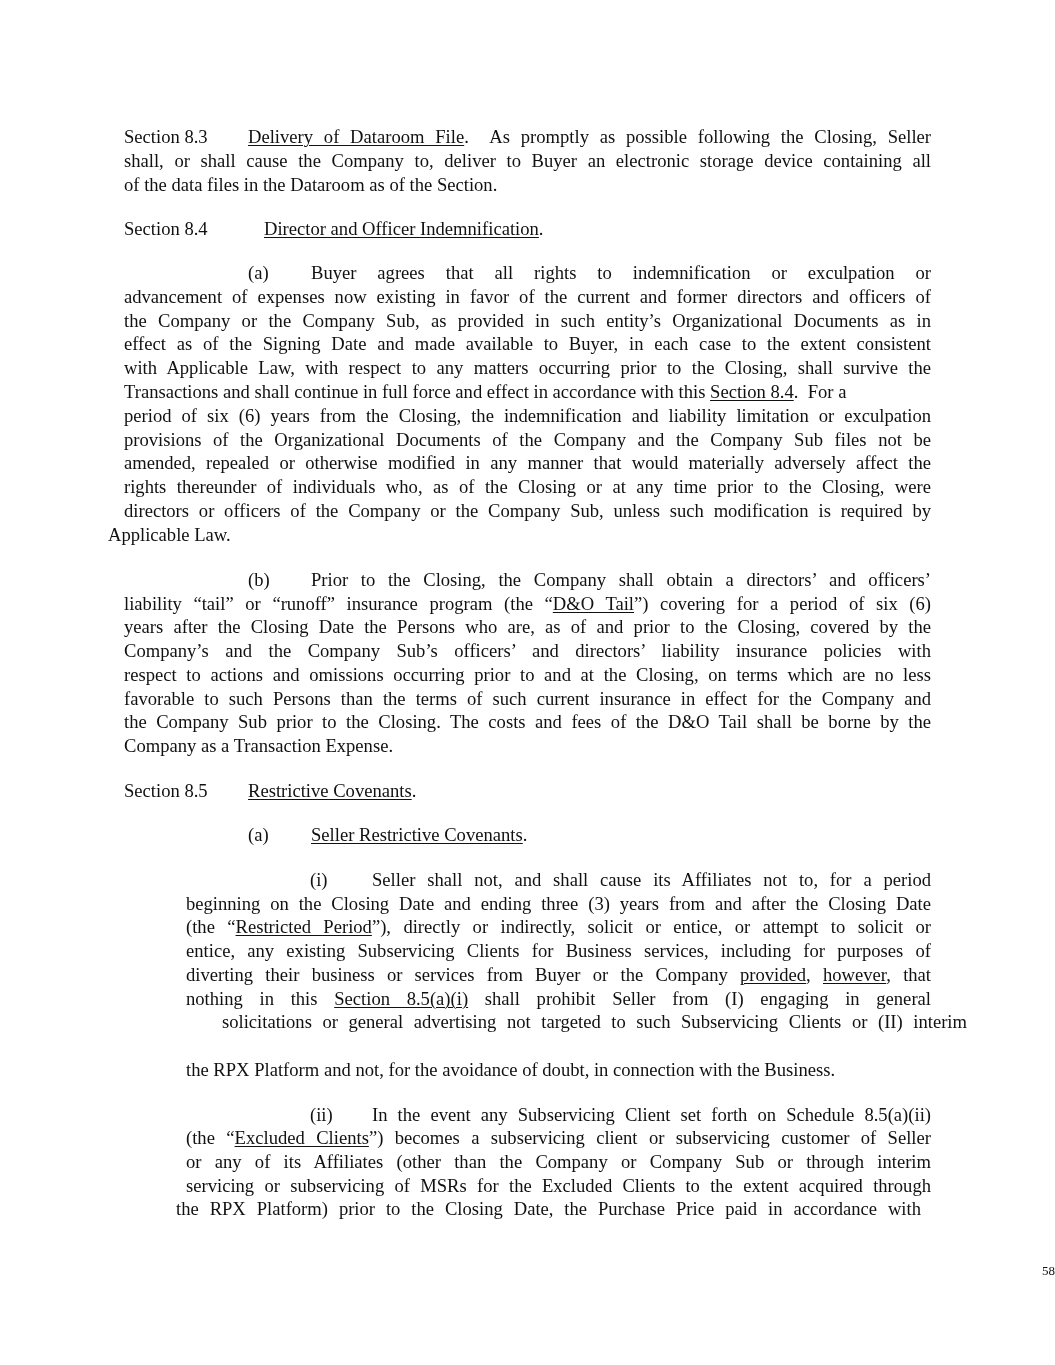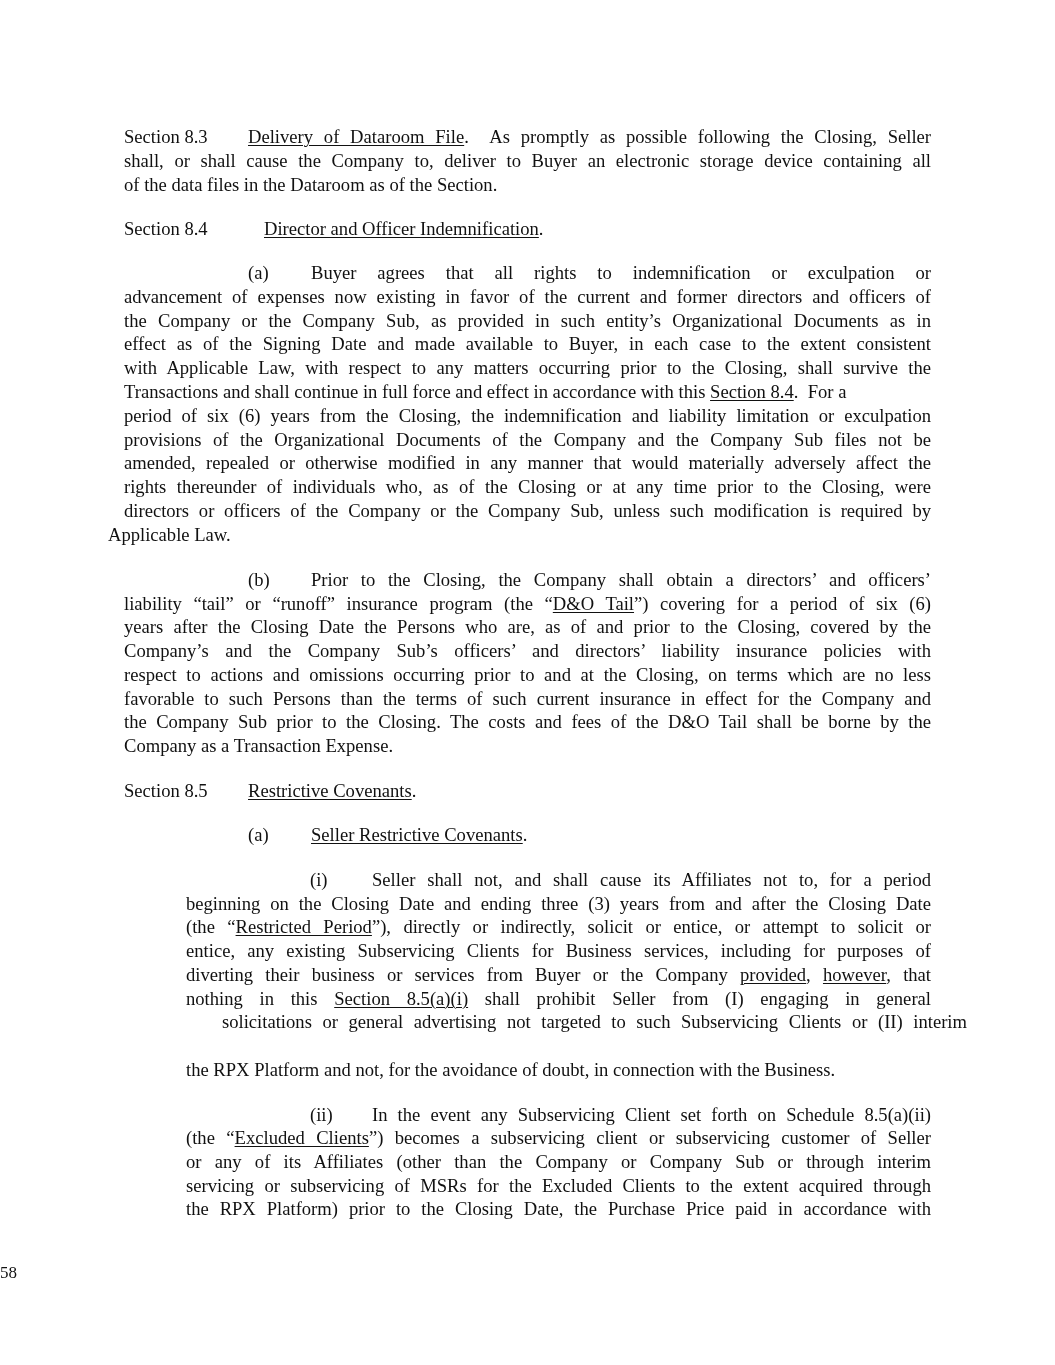--- a/index.html
+++ b/index.html
@@ -11,21 +11,21 @@
     font-size: 18.6px;
   }
   .line {
     position: absolute; height: 23.6px; line-height: 23.6px;
     white-space: nowrap;
   }
   .just {
     text-align: justify; text-align-last: justify; white-space: normal; overflow: hidden;
   }
   .u { text-decoration: underline; text-underline-offset: 2px; text-decoration-thickness: 1px; }
-  .pnum { position: absolute; top: 1263px; left: 0; width: 1055px; text-align: left; font-size: 17px; }
+  .pnum { position: absolute; top: 1263px; left: 0; width: 1055px; text-align: right; font-size: 13px; }
 </style>
 </head>
 <body>
 
 <div class="page">
 
   <div class="line" style="top:125px;left:124px;">Section 8.3</div>
   <div class="line just" style="top:125px;left:248px;width:683px;"><span class="u">Delivery of Dataroom File</span>.&nbsp; <span>As promptly as possible following the Closing, Seller</span></div>
   <div class="line just" style="top:149px;left:124px;width:807px;">shall, or shall cause the Company to, deliver to Buyer an electronic storage device containing all</div>
   <div class="line" style="top:173px;left:124px;">of the data files in the Dataroom as of the Section.</div>
@@ -71,16 +71,16 @@
   <div class="line just" style="top:963px;left:186px;width:745px;"><span>diverting their business or services from Buyer or the Company </span> <span class="u">provided</span><span>, </span> <span class="u">however</span><span>, that</span></div>
   <div class="line just" style="top:987px;left:186px;width:745px;"><span>nothing in this </span> <span class="u">Section 8.5(a)(i)</span> <span> shall prohibit Seller from (I) engaging in general</span></div>
   <div class="line just" style="top:1010px;left:186px;width:745px;margin-left:36px;">solicitations or general advertising not targeted to such Subservicing Clients or (II) interim</div>
   <div class="line" style="top:1058px;left:186px;">the RPX Platform and not, for the avoidance of doubt, in connection with the Business.</div>
 
   <div class="line" style="top:1103px;left:310px;">(ii)</div>
   <div class="line just" style="top:1103px;left:372px;width:559px;">In the event any Subservicing Client set forth on Schedule 8.5(a)(ii)</div>
   <div class="line just" style="top:1126px;left:186px;width:745px;"><span>(the “</span><span class="u">Excluded Clients</span><span>”) becomes a subservicing client or subservicing customer of Seller</span></div>
   <div class="line just" style="top:1150px;left:186px;width:745px;">or any of its Affiliates (other than the Company or Company Sub or through interim</div>
   <div class="line just" style="top:1174px;left:186px;width:745px;">servicing or subservicing of MSRs for the Excluded Clients to the extent acquired through</div>
-  <div class="line just" style="top:1197px;left:186px;width:745px;">the RPX Platform) prior to the Closing Date, the Purchase Price paid in accordance with</div>
+  <div class="line just" style="top:1197px;left:176px;width:745px;">the RPX Platform) prior to the Closing Date, the Purchase Price paid in accordance with</div>
 
   <div class="pnum">58</div>
 </div>
 
 </body></html>

